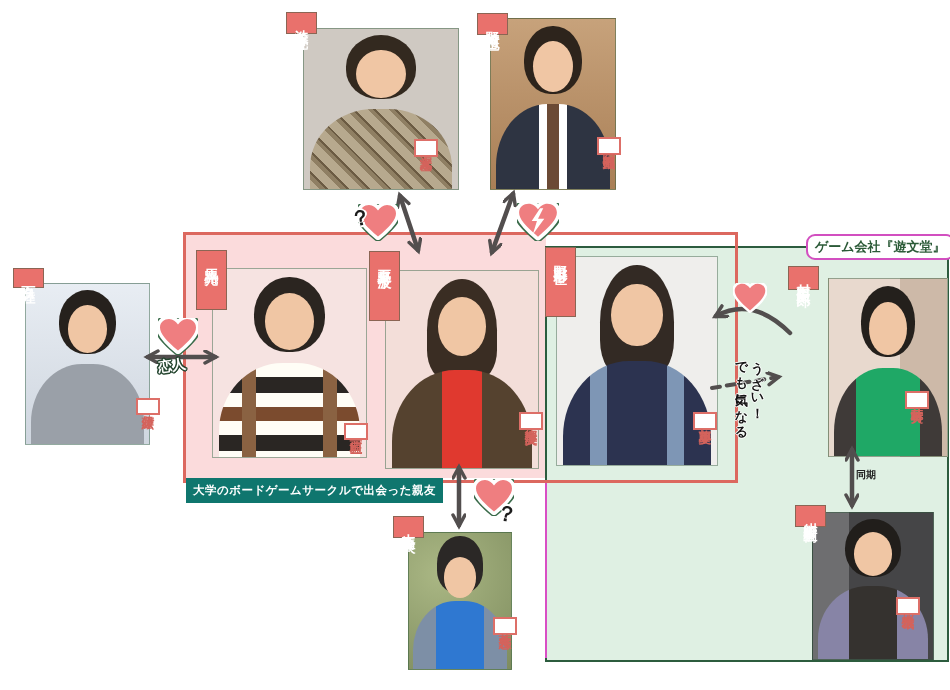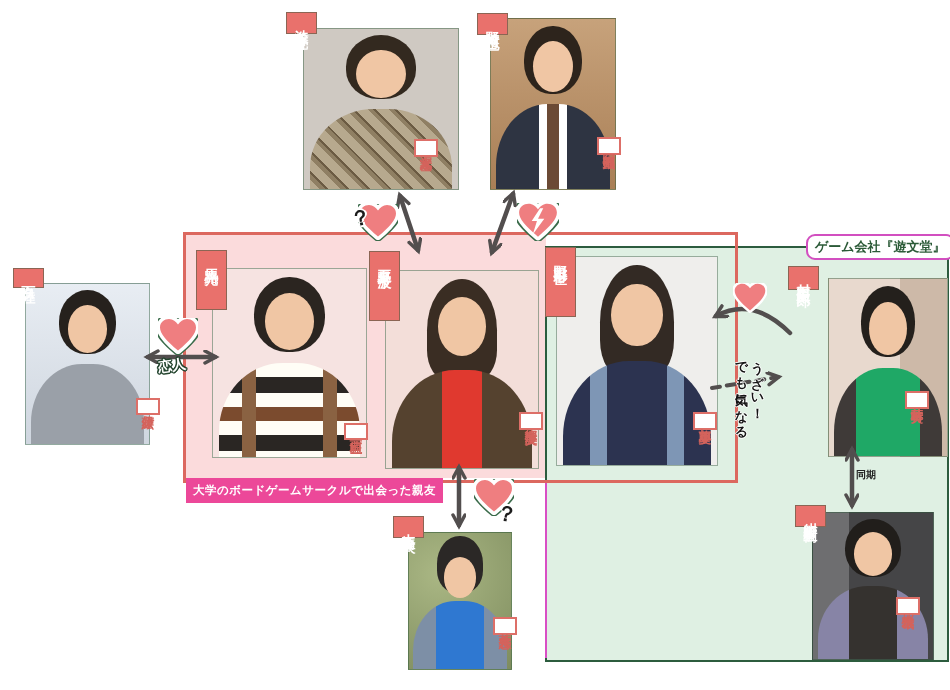--- a/index.html
+++ b/index.html
@@ -5,21 +5,21 @@
   html,body{margin:0;padding:0;background:#ffffff;}
   body{font-family:"DejaVu Sans","Liberation Sans",sans-serif;}
   #stage{position:relative;width:950px;height:690px;background:#ffffff;overflow:hidden;}
 
   
   .pink-fill{position:absolute;left:186px;top:235px;width:360px;height:243px;background:#fbdbdc;z-index:1;}
   .green-box{position:absolute;left:545px;top:246px;width:400px;height:412px;background:#dff0e3;border:2px solid #2c5c3e;z-index:2;}
   .magenta-edge{position:absolute;left:545px;top:482px;width:2px;height:176px;background:#d94fc5;z-index:3;}
   .pink-border{position:absolute;left:183px;top:232px;width:549px;height:245px;border:3px solid #dc685f;background:transparent;z-index:7;pointer-events:none;}
 
-  .caption-bar{position:absolute;left:186px;top:478px;z-index:8;background:#ec4899;color:#ffffff;
+  .caption-bar{position:absolute;left:186px;top:478px;z-index:8;background:#0f766e;color:#ffffff;
     font-size:11.5px;font-weight:bold;padding:5px 7px;letter-spacing:.5px;white-space:nowrap;}
   .company-bubble{position:absolute;left:806px;top:234px;z-index:8;background:#ffffff;border:2px solid #d24fc0;
     border-radius:9px;color:#2b5a37;font-weight:bold;font-size:13px;padding:2px 7px;white-space:nowrap;}
 
   
   .photo{position:absolute;overflow:hidden;z-index:3;border:1px solid rgba(45,90,60,.45);}
   .namebox{position:absolute;z-index:6;background:#e9716c;color:#fff;font-weight:bold;font-size:14px;
     writing-mode:vertical-rl;text-orientation:upright;letter-spacing:2px;line-height:15px;
     padding:6px 7px;border:1px solid rgba(45,90,60,.5);}
   .actorbox{position:absolute;z-index:6;background:#fff;color:#d4635c;font-weight:bold;font-size:12.5px;

